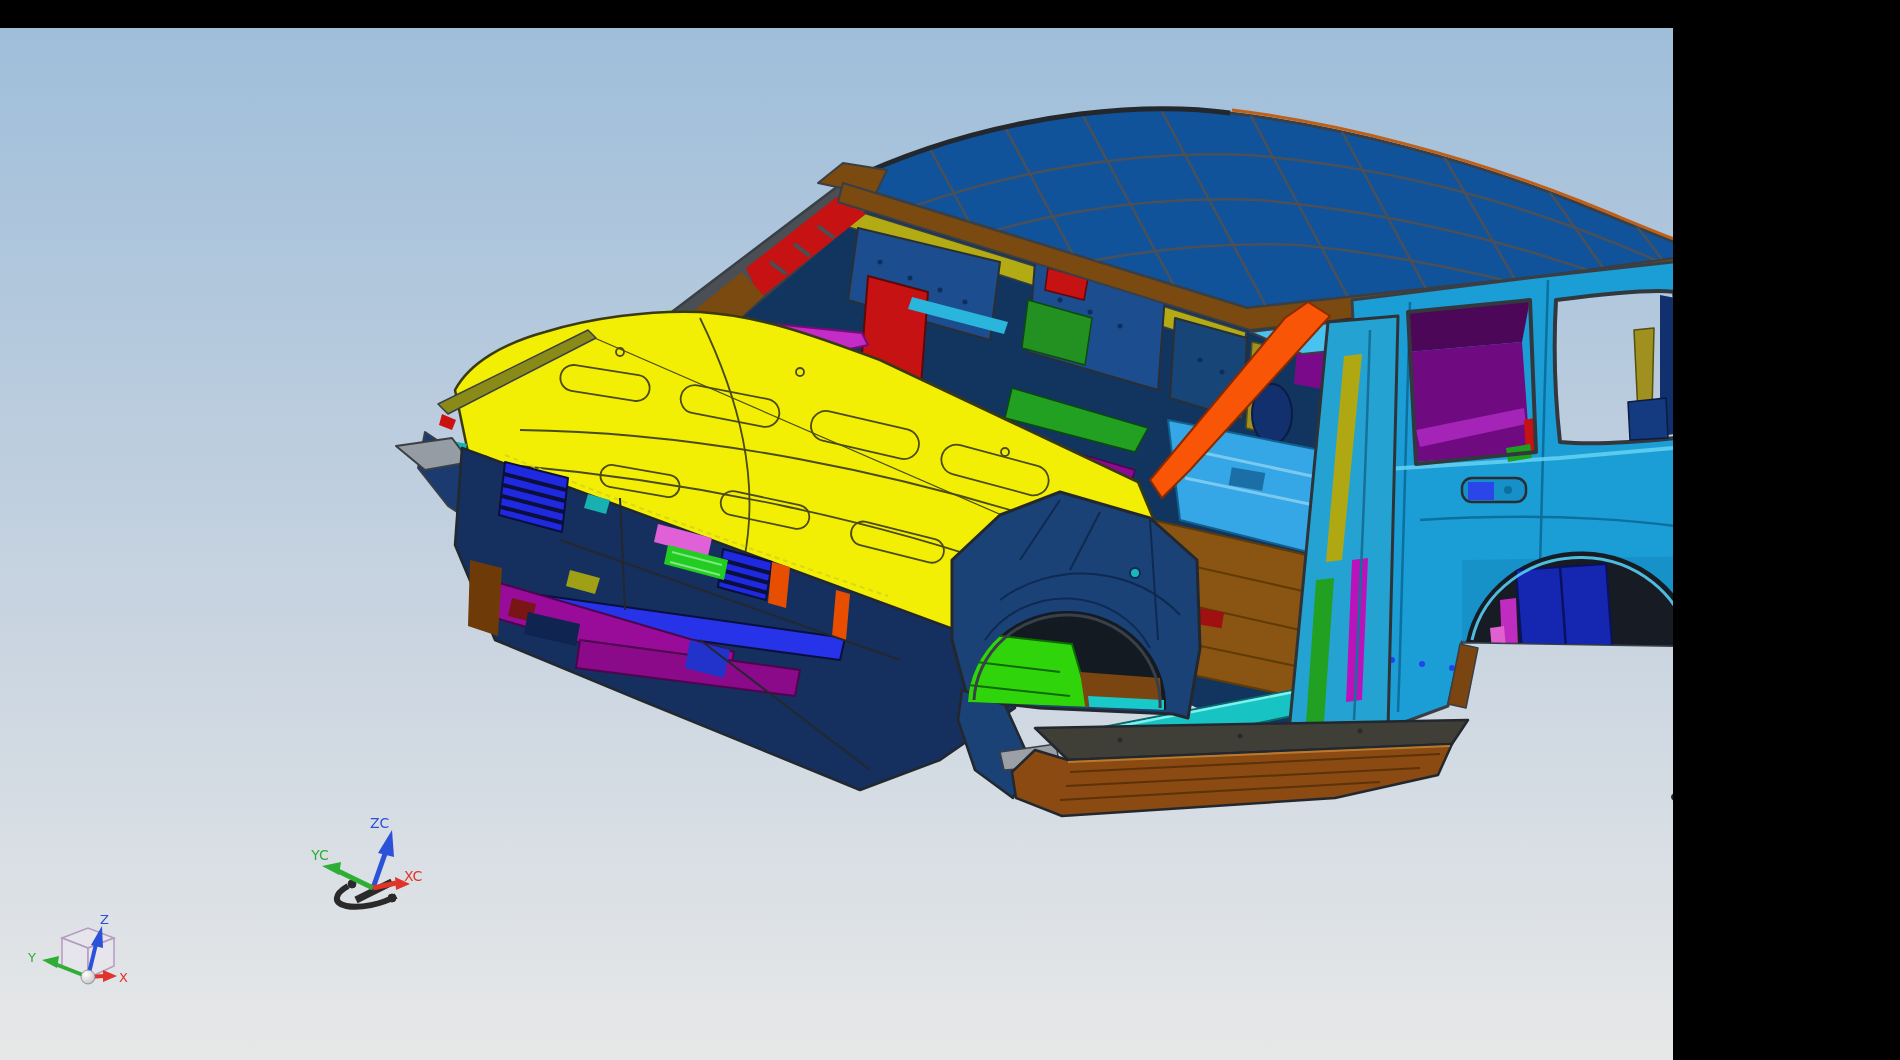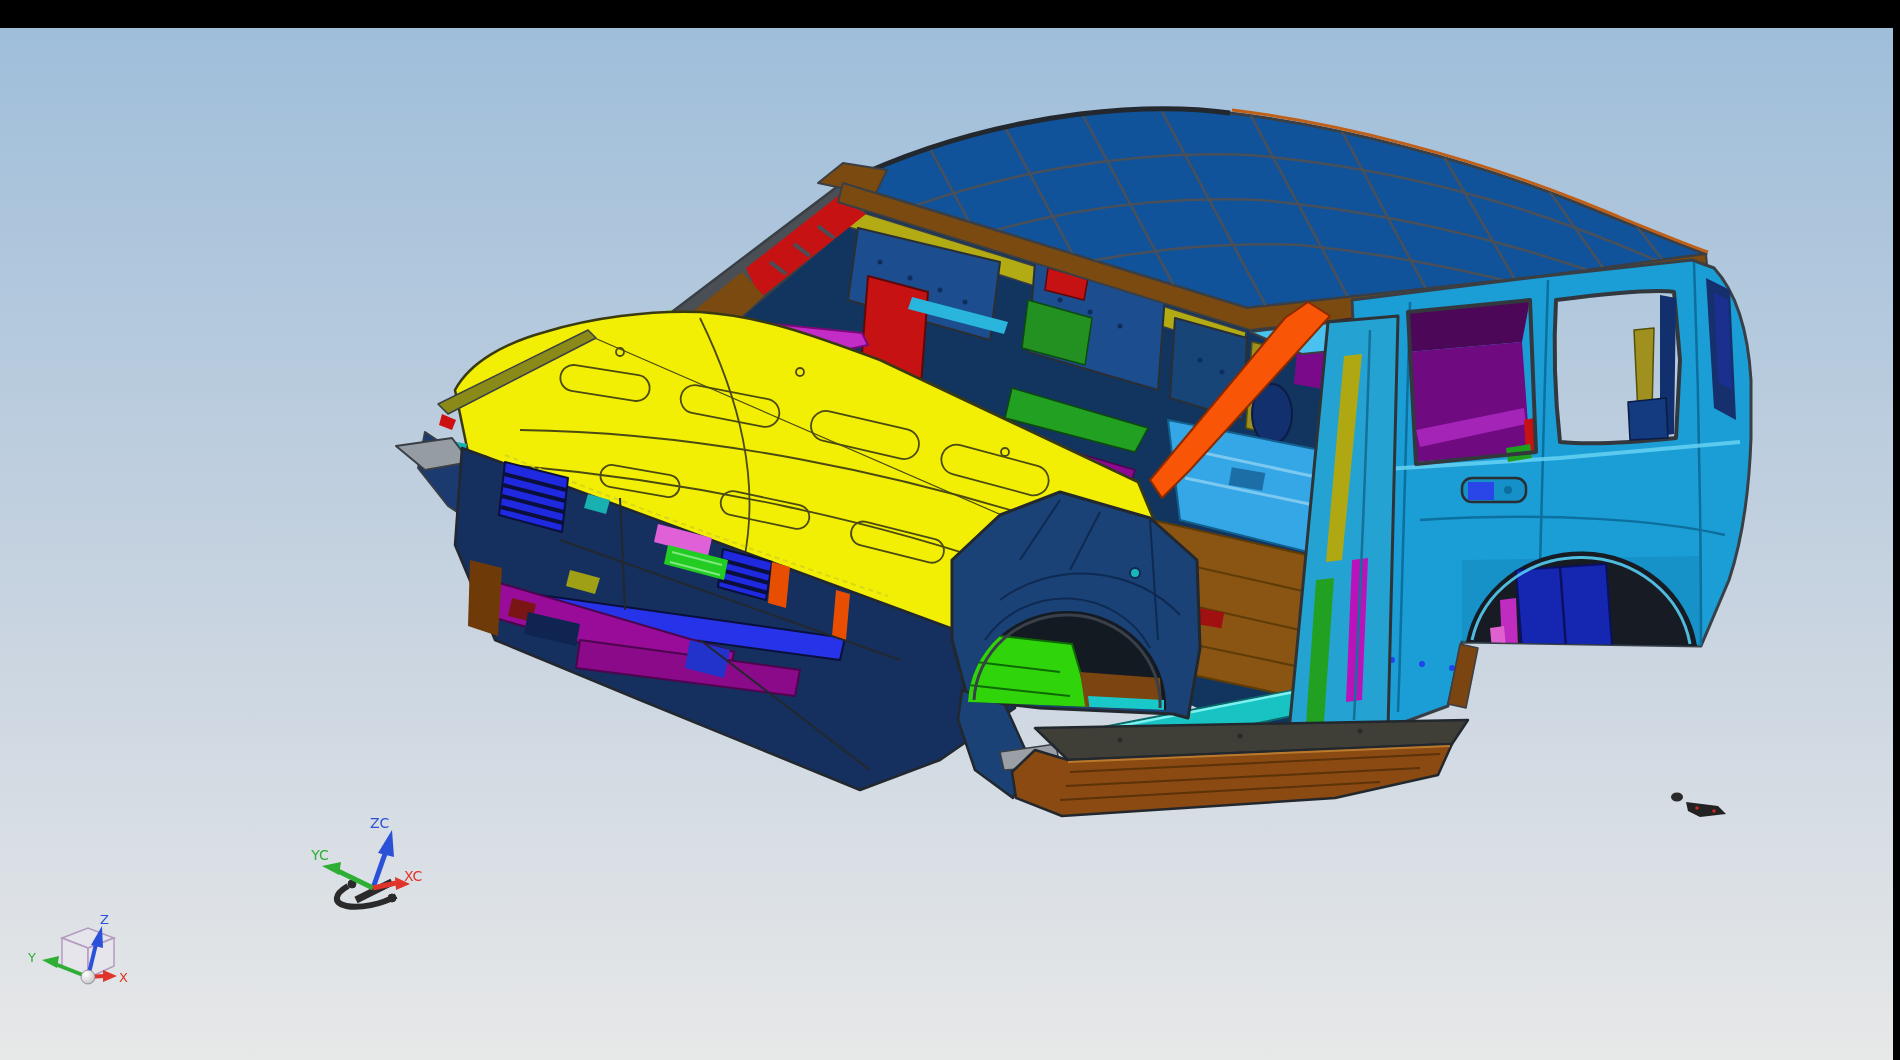--- a/index.html
+++ b/index.html
@@ -1,16 +1,16 @@
 <!DOCTYPE html>
 <html><head>
 <meta charset="utf-8">
 <style>
   html,body{margin:0;padding:0;background:#000;}
-  .screen{position:relative;width:1900px;height:1060px;overflow:hidden;background:#000;
+  .screen{position:relative;width:1673px;height:1060px;overflow:hidden;background:#000;
           font-family:"DejaVu Sans","Liberation Sans",sans-serif;}
   .screen svg{position:absolute;top:0;left:0;display:block;}
   text.axis{font-family:"DejaVu Sans","Liberation Sans",sans-serif;font-size:14px;}
   text.axis-sm{font-family:"DejaVu Sans","Liberation Sans",sans-serif;font-size:13px;}
   .z-lbl{fill:#2b51d8;} .y-lbl{fill:#2fae35;} .x-lbl{fill:#e0342a;}
   path,rect,circle,ellipse,line,polygon{shape-rendering:geometricPrecision;}
 </style>
 </head>
 <body>
 

